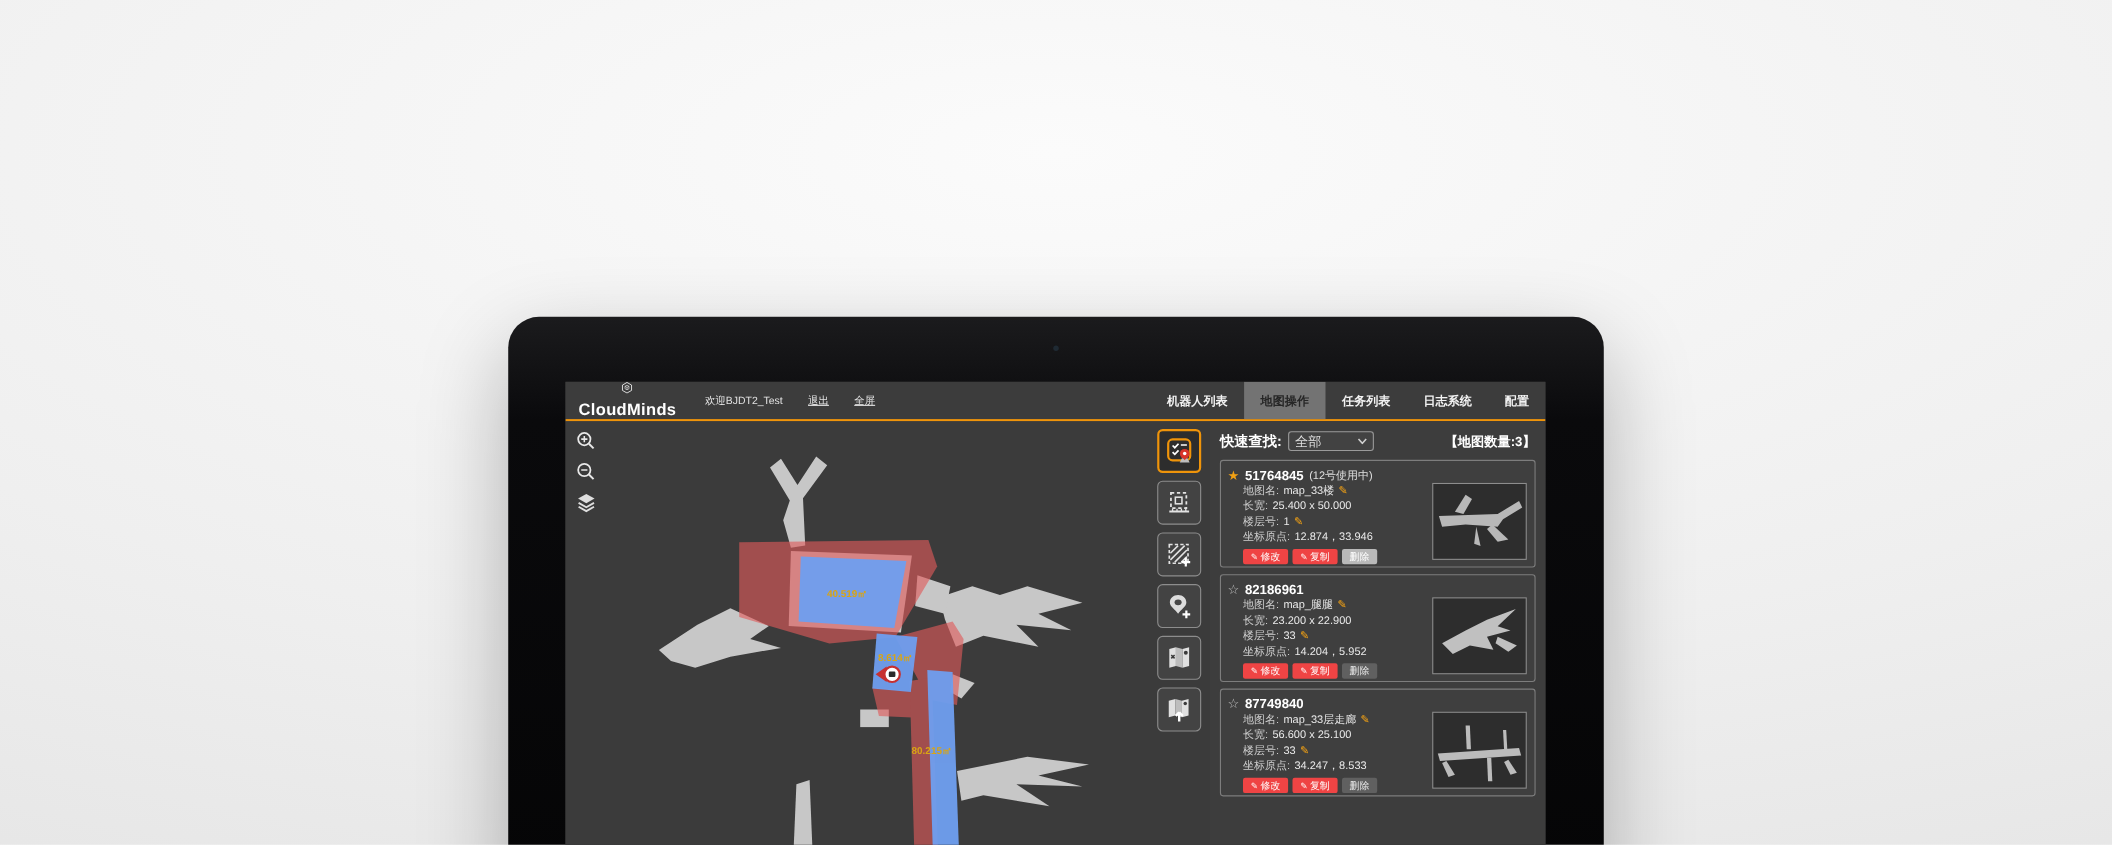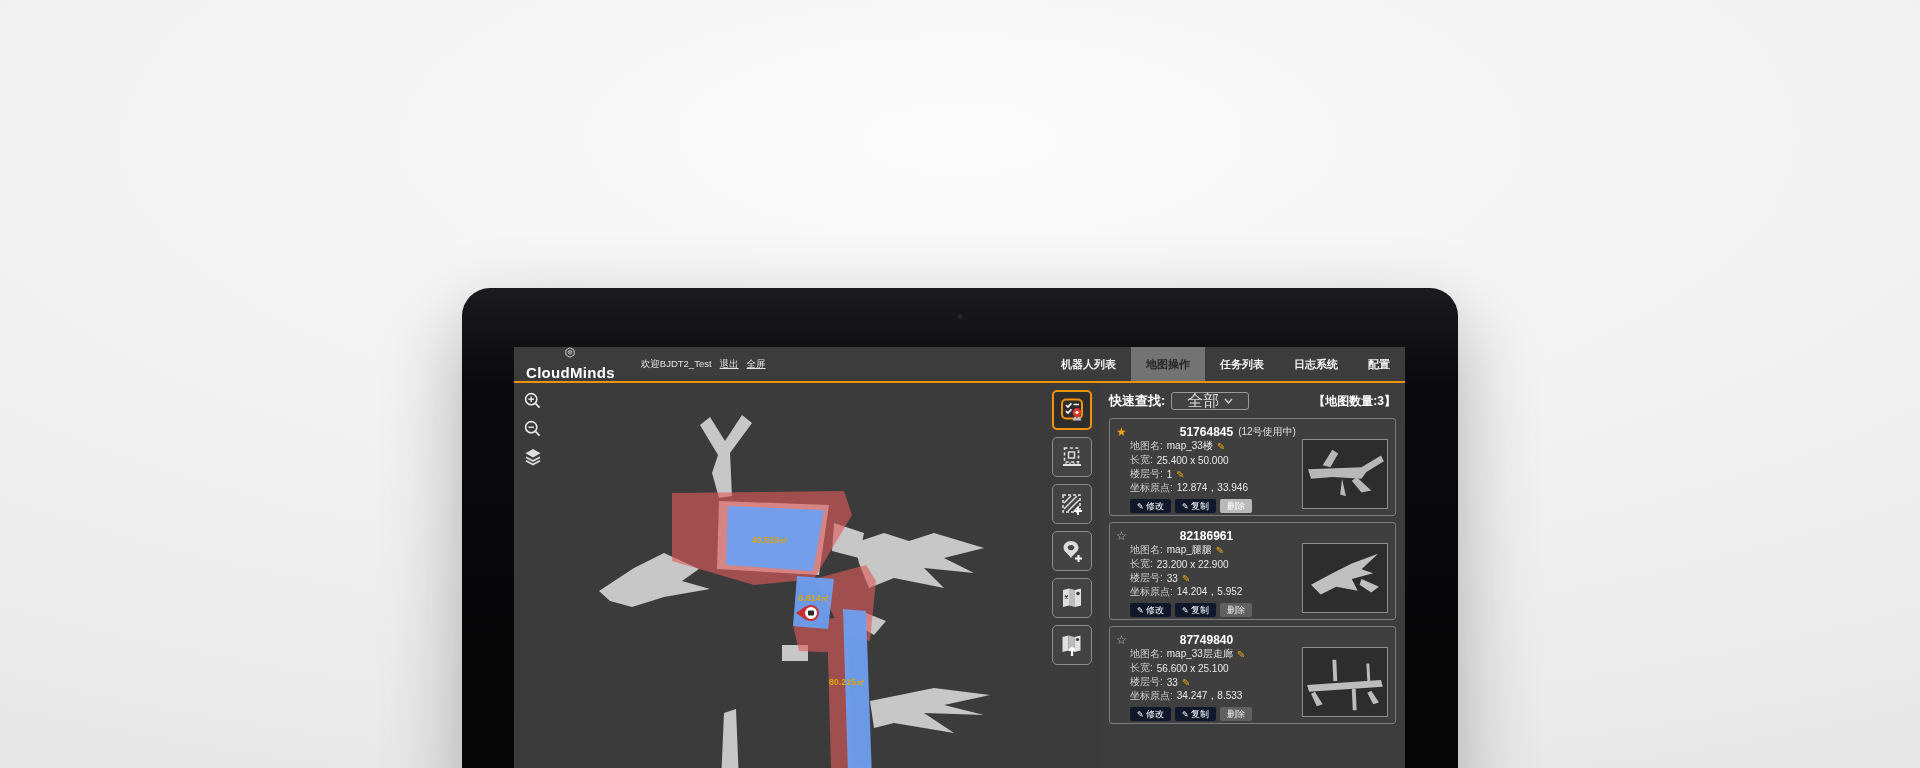--- a/index.html
+++ b/index.html
@@ -22,21 +22,21 @@
     position:absolute; left:52px; top:59px; width:891px; height:461px;
     background:#3b3b3b; overflow:hidden;
   }
   
   .navbar {
     height:36px; background:#3c3c3c; border-bottom:2px solid #ef940a;
     display:flex; align-items:stretch; color:#fff;
   }
   .logo-group { display:flex; align-items:center; gap:6px; padding-left:12px;flex-direction:column; }
   .brand { font-size:15px; font-weight:bold; letter-spacing:.3px; }
-  .session { display:flex; align-items:center; gap:8px; margin-left:26px; font-size:9.5px; color:#e3e3e3; }
+  .session { display:flex; align-items:center; gap:23px; margin-left:26px; font-size:9.5px; color:#e3e3e3; }
   .session a { color:#e3e3e3; text-decoration:underline; cursor:pointer; }
   .tabs { margin-left:auto; display:flex; align-items:stretch; }
   .tab { display:flex; align-items:center; padding:0 15px; font-size:11px; font-weight:bold; color:#f2f2f2; cursor:pointer; }
   .tab.active { background:#737373; color:#262626; }
   
   .main { position:relative; height:423px; background:#3b3b3b; }
   .map-svg { position:absolute; left:0; top:0; }
   .map-controls { position:absolute; left:8px; top:7px; display:flex; flex-direction:column; gap:6px; }
   .ctl-btn { width:22px; height:22px; display:flex; align-items:center; justify-content:center; cursor:pointer; }
   
@@ -49,42 +49,42 @@
   
   .panel {
     position:absolute; right:0; top:0; width:305px; height:423px;
     background:#3d3d3d; padding:7px 9px 0 9px; color:#eee;
   }
   .panel-header { display:flex; align-items:center; height:22px; margin-bottom:6px; }
   .search-label { font-size:13px; font-weight:bold; color:#fff; }
   .dropdown {
     margin-left:6px; width:78px; height:18px; background:#424242;
     border:1px solid #9a9a9a; border-radius:3px; display:flex; align-items:center;
-    padding:0 15px; font-size:16px; color:#ddd; cursor:pointer;
+    padding:0 5px; font-size:12px; color:#ddd; cursor:pointer;
   }
   .dropdown .chev { margin-left:auto; }
   .count { margin-left:auto; font-size:12px; font-weight:bold; color:#fff; }
   .card {
     position:relative; border:1px solid #7d7d7d; border-radius:3px;
     height:98px; margin-bottom:6px; padding:5px 8px 0 6px; background:#3f3f3f;
   }
   .card-head { display:flex; align-items:center; gap:5px; height:15px; }
   .star { font-size:12px; color:#bdbdbd; cursor:pointer; line-height:1; }
   .star.fav { color:#f2a114; }
-  .card-id { font-size:12px; font-weight:bold; color:#fff;margin-left:48px; }
+  .card-id { font-size:12px; font-weight:bold; color:#fff; }
   .card-suffix { font-size:10px; color:#e0e0e0; }
   .frow { display:flex; align-items:center; height:14px; margin-left:14px; font-size:10px; }
   .flabel { color:#cfcfcf; }
   .fvalue { color:#e9e9e9; margin-left:4px; }
   .edit-icon { color:#f2a114; font-size:10px; margin-left:4px; cursor:pointer; }
   .edit-icon::before { content:"✎"; }
   .btn-row { display:flex; gap:4px; margin:4px 0 0 14px; }
   .mini-btn {
     font-size:9px; padding:2.5px 7px; border-radius:2px; border:none; cursor:pointer;
-    background:#0f172a; color:#fff; line-height:1; font-family:inherit;
+    background:#ef4444; color:#fff; line-height:1; font-family:inherit;
   }
   .mini-btn.pencil::before { content:"✎ "; font-size:8px; }
   .mini-btn.del-light { background:#b9b9b9; color:#fff; }
   .mini-btn.del-dark { background:#606060; color:#e8e8e8; }
   .thumb {
     position:absolute; right:7px; top:20px; width:86px; height:70px;
     background:#2d2d2d; border:1px solid #8d8d8d; cursor:pointer;
   }
 </style>
 </head>

